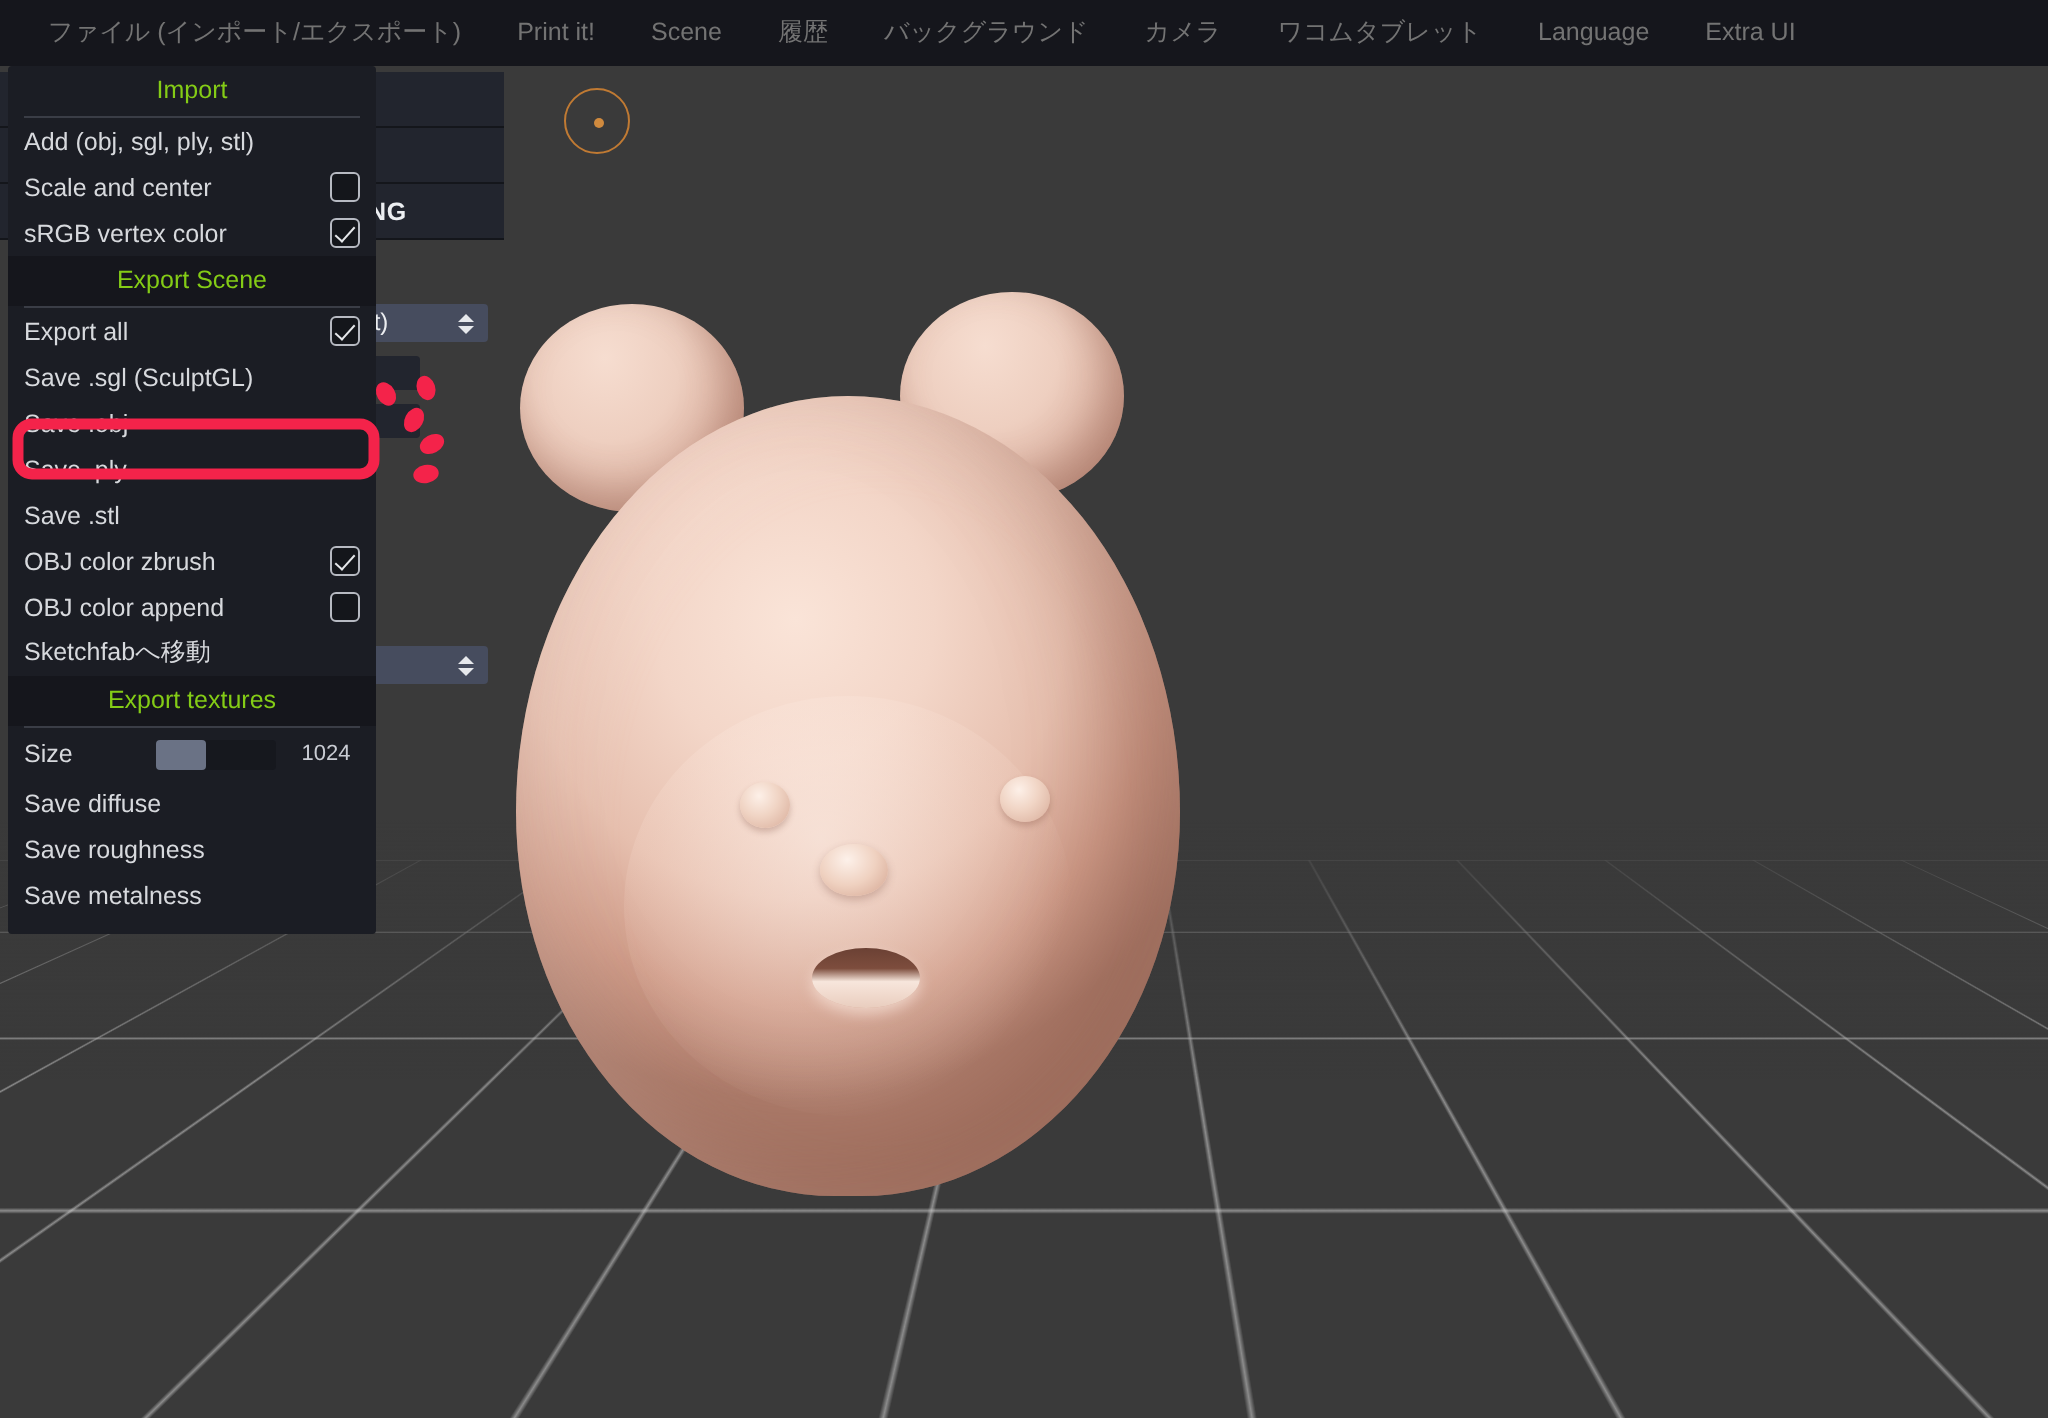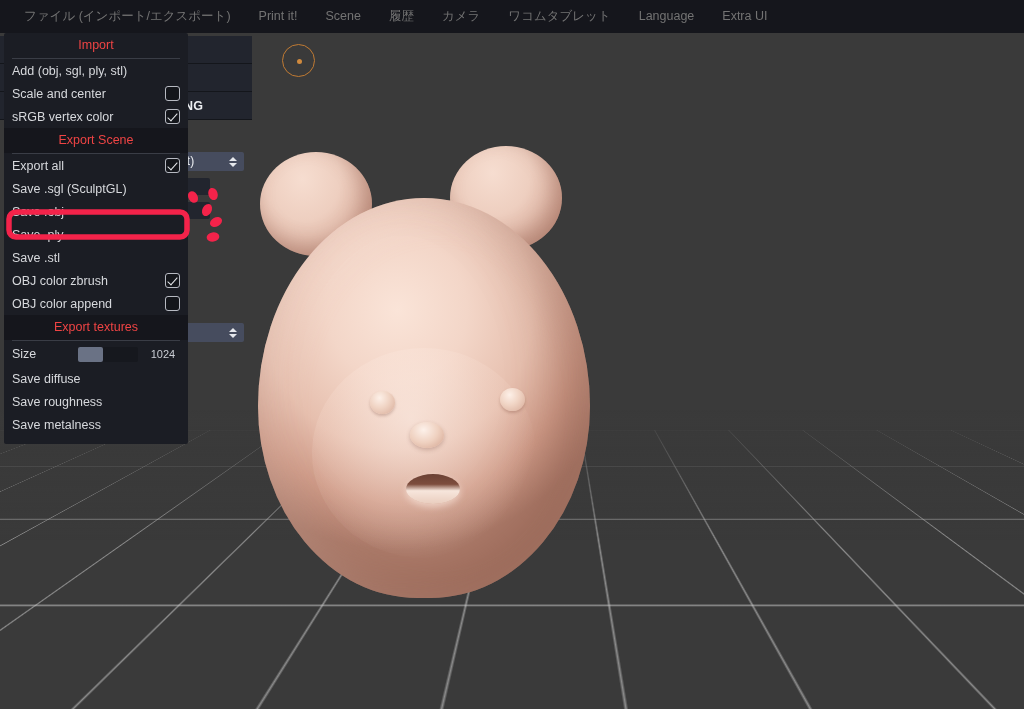--- a/index.html
+++ b/index.html
@@ -99,21 +99,21 @@
 
   
   .panel {
     position: absolute;
     background: #1b1d24;
     z-index: 20;
     color: #d7d9dd;
     font-size: 12.5px;
   }
   .sect-title {
-    text-align: center; color: #ef4444; font-size: 12.5px;
+    text-align: center; color: #84cc16; font-size: 12.5px;
     padding: 5px 0 6px; background: #15161c;
   }
   .sect-rule { height:1px; background:#3a3d46; margin: 0 8px; }
   .row {
     display: flex; align-items: center;
     height: 23px; padding: 0 8px;
     color: #d7d9dd; font-size: 12.5px; white-space: nowrap;
   }
   .row .lbl { flex: 0 0 auto; }
   .row .spacer { flex: 1 1 auto; }
@@ -220,20 +220,21 @@
     </div>
 
     <div id="brush-cursor"></div>
   </div>
 
   <div id="menubar">
     <div class="menu-item">ファイル (インポート/エクスポート)</div>
     <div class="menu-item">Print it!</div>
     <div class="menu-item">Scene</div>
     <div class="menu-item">履歴</div>
+    <div class="menu-item">バックグラウンド</div>
     <div class="menu-item">カメラ</div>
     <div class="menu-item">ワコムタブレット</div>
     <div class="menu-item">Language</div>
     <div class="menu-item">Extra UI</div>
   </div>
 
   <div class="panel" id="left-panel">
 
     <div class="sect-title">Import</div>
     <div class="sect-rule"></div>
@@ -274,20 +275,23 @@
     </div>
     <div class="row clickrow">
       <span class="lbl">OBJ color zbrush</span>
       <span class="spacer"></span>
       <span class="cb on"></span>
     </div>
     <div class="row clickrow">
       <span class="lbl">OBJ color append</span>
       <span class="spacer"></span>
       <span class="cb"></span>
+    </div>
+    <div class="row clickrow">
+      <span class="lbl">Sketchfabへ移動</span>
     </div>
 
     <div class="sect-title">Export textures</div>
     <div class="sect-rule"></div>
 
     <div class="slider-row">
       <span class="lbl">Size</span>
       <span class="slider">
         <span class="fill" id="size-fill" style="width: 42%;"></span>
       </span>

